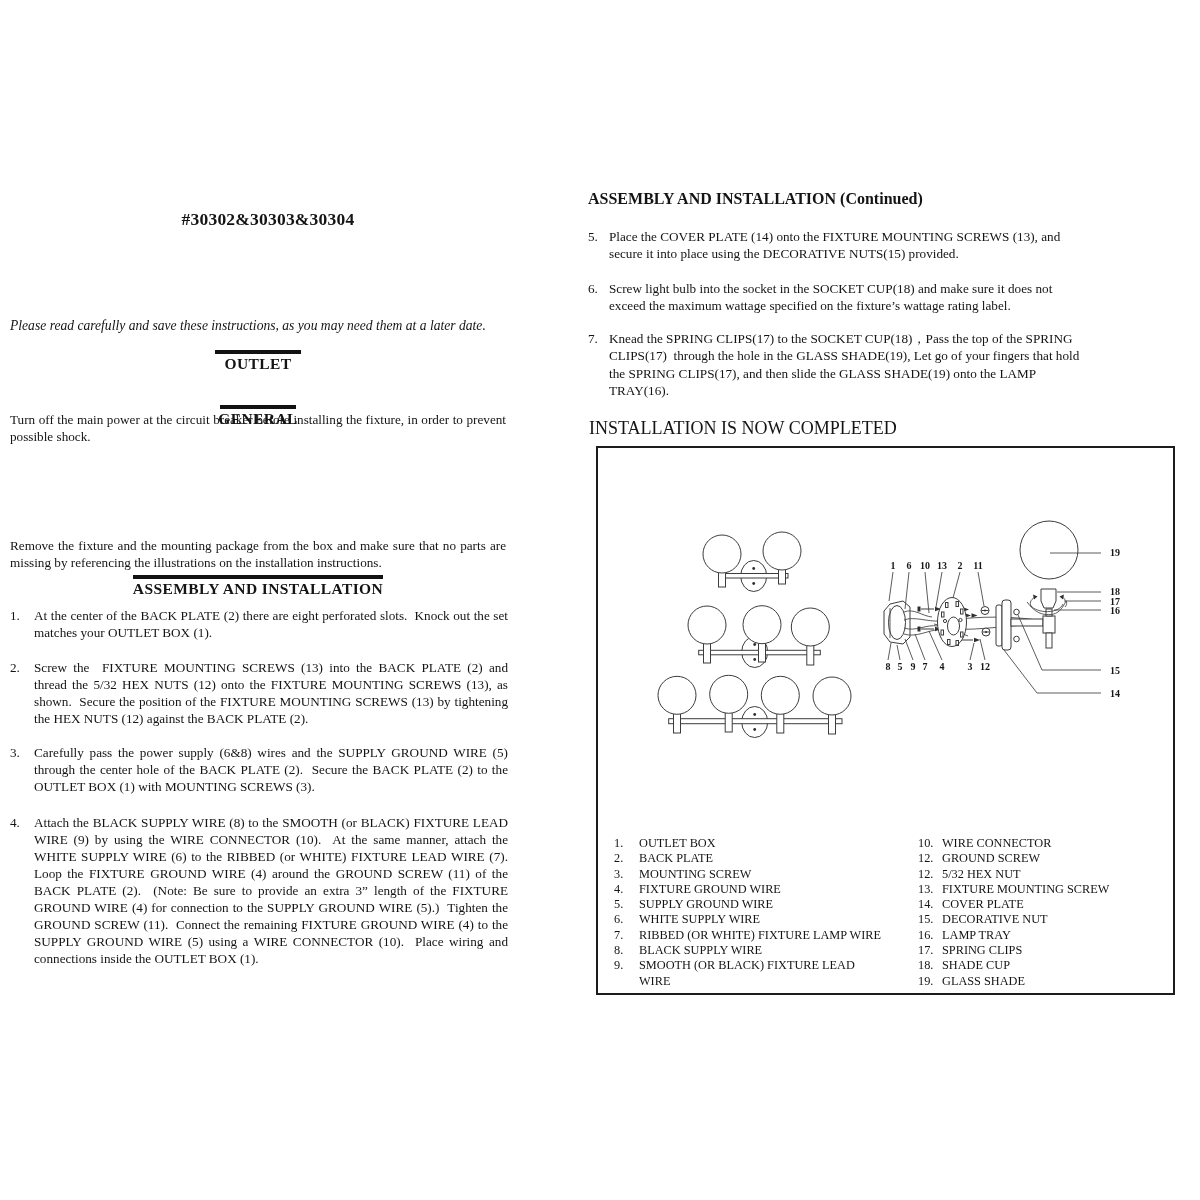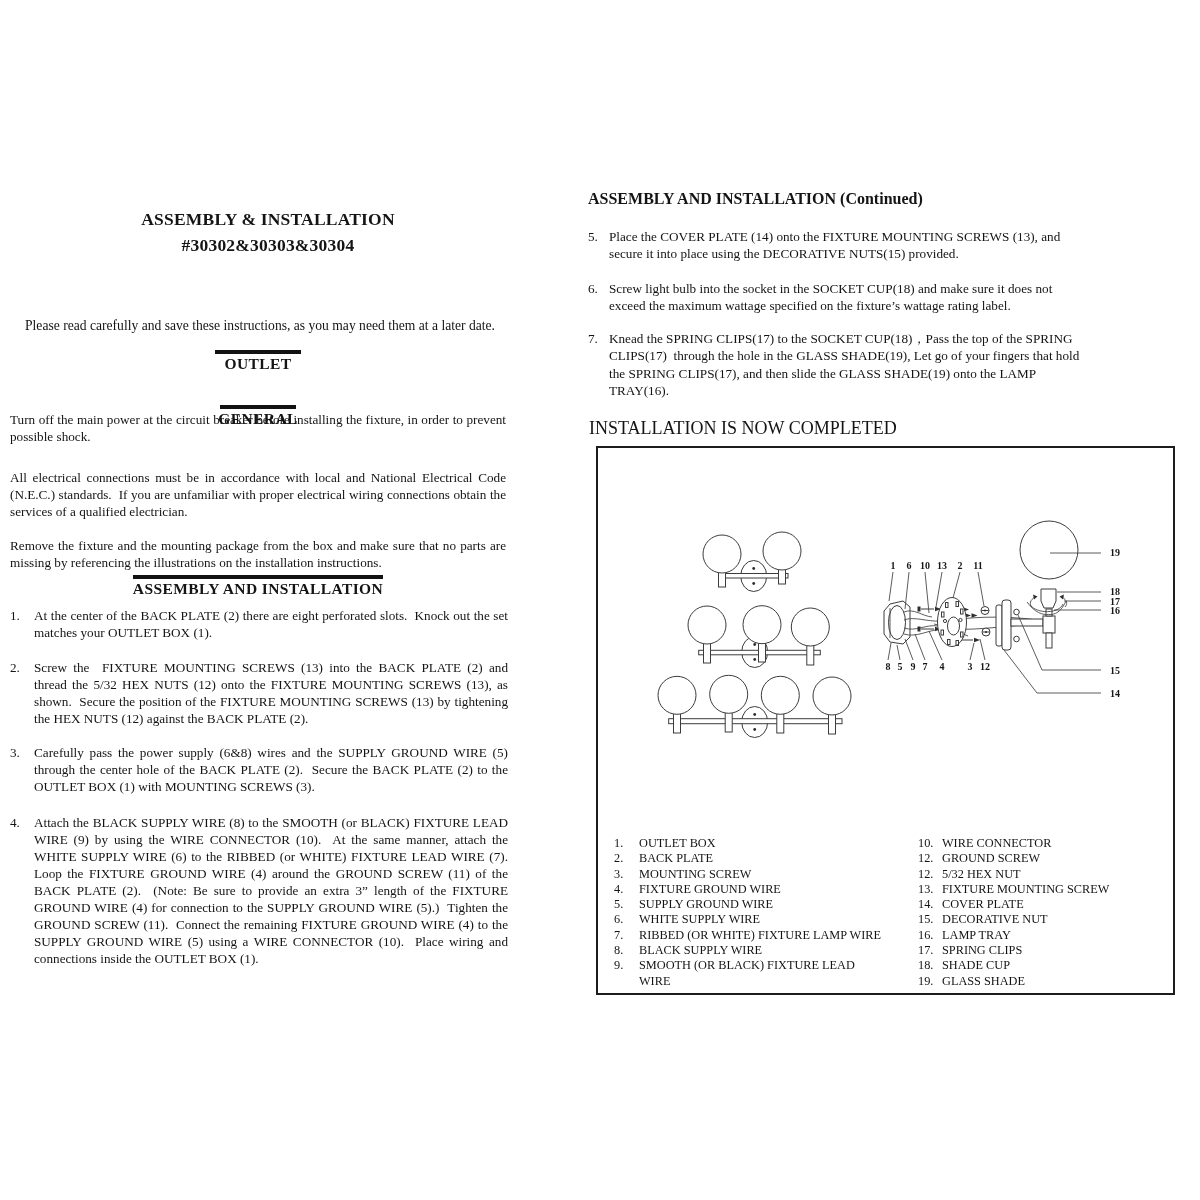--- a/index.html
+++ b/index.html
@@ -5,21 +5,21 @@
   html,body{margin:0;padding:0;background:#e8e8e8;}
   .page{
     position:relative;width:1200px;height:1200px;background:#ffffff;
     font-family:"Liberation Serif","DejaVu Serif",serif;color:#141414;
     overflow:hidden;box-sizing:border-box;
   }
   .abs{position:absolute;}
   
   .title-block{left:10px;top:206px;width:516px;text-align:center;
     font-weight:bold;font-size:17.5px;line-height:26px;letter-spacing:.2px;}
-  .intro{left:10px;top:317px;width:500px;font-size:13.6px;line-height:17px;text-align:center;}
+  .intro{left:10px;top:317px;width:500px;font-style:italic;font-size:13.6px;line-height:17px;}
   .sec{left:10px;width:496px;text-align:center;}
   .sec .rule{display:block;margin:0 auto 1px auto;height:4px;background:#121212;}
   .sec .sec-title{font-weight:bold;font-size:15.5px;line-height:18px;letter-spacing:.4px;}
   .para{left:10px;width:496px;font-size:13.2px;line-height:17px;
     text-align:justify;white-space:pre-wrap;margin-top:36px;}
   .step{left:10px;width:498px;display:flex;font-size:13.2px;line-height:17px;}
   .step .num{flex:none;width:24px;}
   .step .txt{flex:1;text-align:justify;white-space:pre-wrap;}
   
   .r-heading{left:588px;top:190px;width:492px;text-align:left;
@@ -47,37 +47,35 @@
   .blk{fill:#2e2e2e;stroke:none;}
   .callout{font-family:"Liberation Serif","DejaVu Serif",serif;font-size:10px;
     font-weight:bold;fill:#161616;}
 </style>
 </head>
 <body>
 
 <div class="page">
 
   <div class="abs title-block">
-    <div>ASSEMBLY &amp; INSTALLATION</div>
     <div>#30302&amp;30303&amp;30304</div>
   </div>
 
   <div class="abs intro">Please read carefully and save these instructions, as you may need them at a later date.</div>
 
   <div class="abs sec" style="top:350px">
     <span class="rule" style="width:86px"></span>
     <div class="sec-title">OUTLET</div>
   </div>
   <div class="abs para" style="top:375px">Turn off the main power at the circuit breaker before installing the fixture, in order to prevent possible shock.</div>
 
   <div class="abs sec" style="top:405px">
     <span class="rule" style="width:76px"></span>
     <div class="sec-title">GENERAL</div>
   </div>
-  <div class="abs para" style="top:433px">All electrical connections must be in accordance with local and National Electrical Code (N.E.C.) standards.  If you are unfamiliar with proper electrical wiring connections obtain the services of a qualified electrician.</div>
   <div class="abs para" style="top:501px">Remove the fixture and the mounting package from the box and make sure that no parts are missing by referencing the illustrations on the installation instructions.</div>
 
   <div class="abs sec" style="top:575px">
     <span class="rule" style="width:250px"></span>
     <div class="sec-title">ASSEMBLY AND INSTALLATION</div>
   </div>
 
   <div class="abs step" style="top:607px">
     <span class="num">1.</span>
     <span class="txt">At the center of the BACK PLATE (2) there are eight perforated slots.  Knock out the set matches your OUTLET BOX (1).</span>

